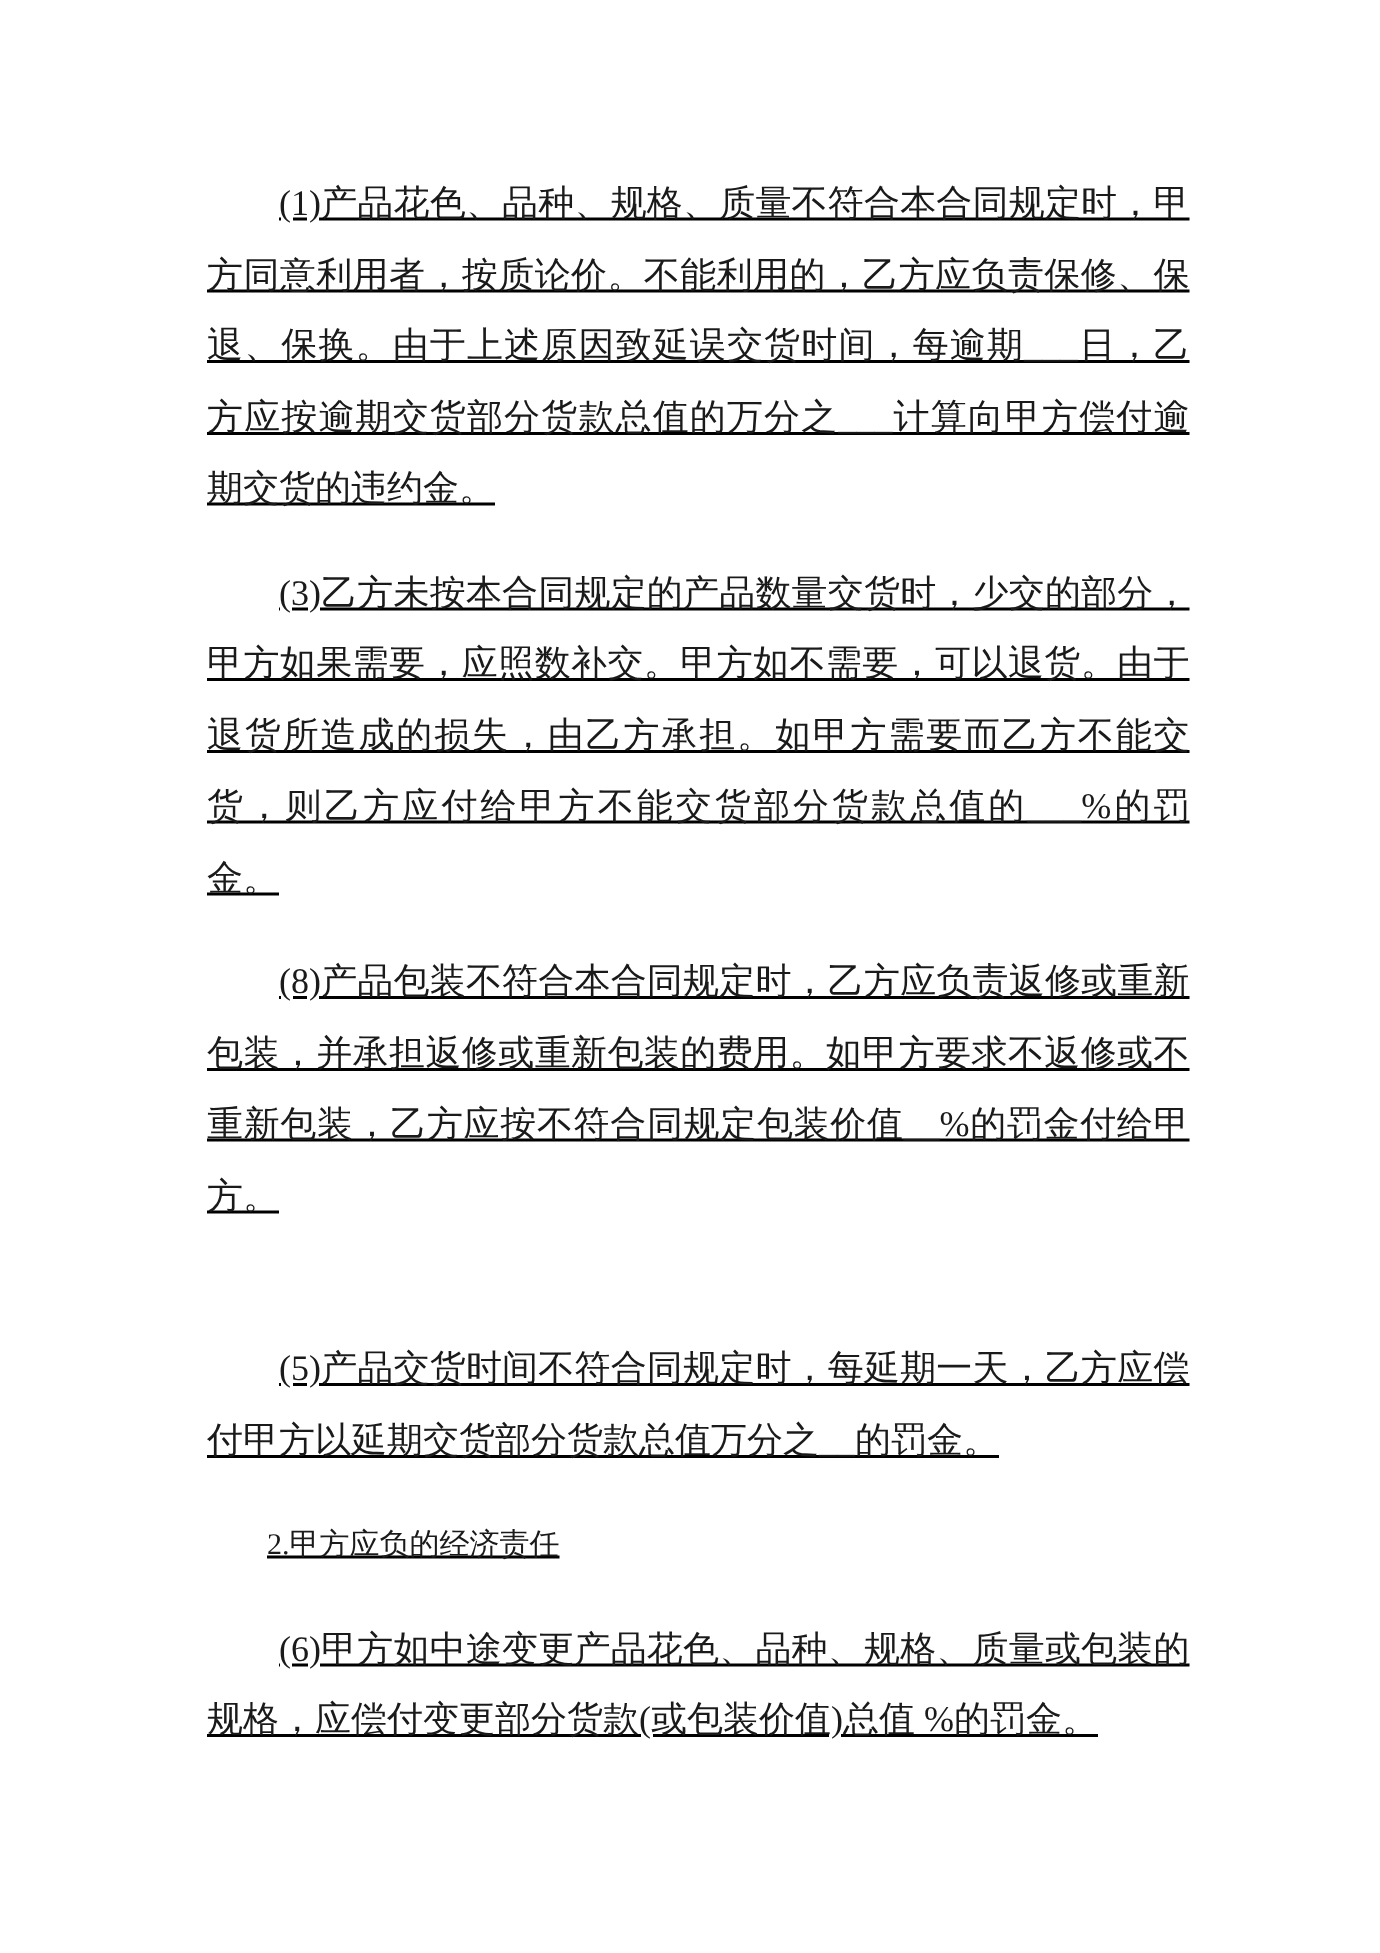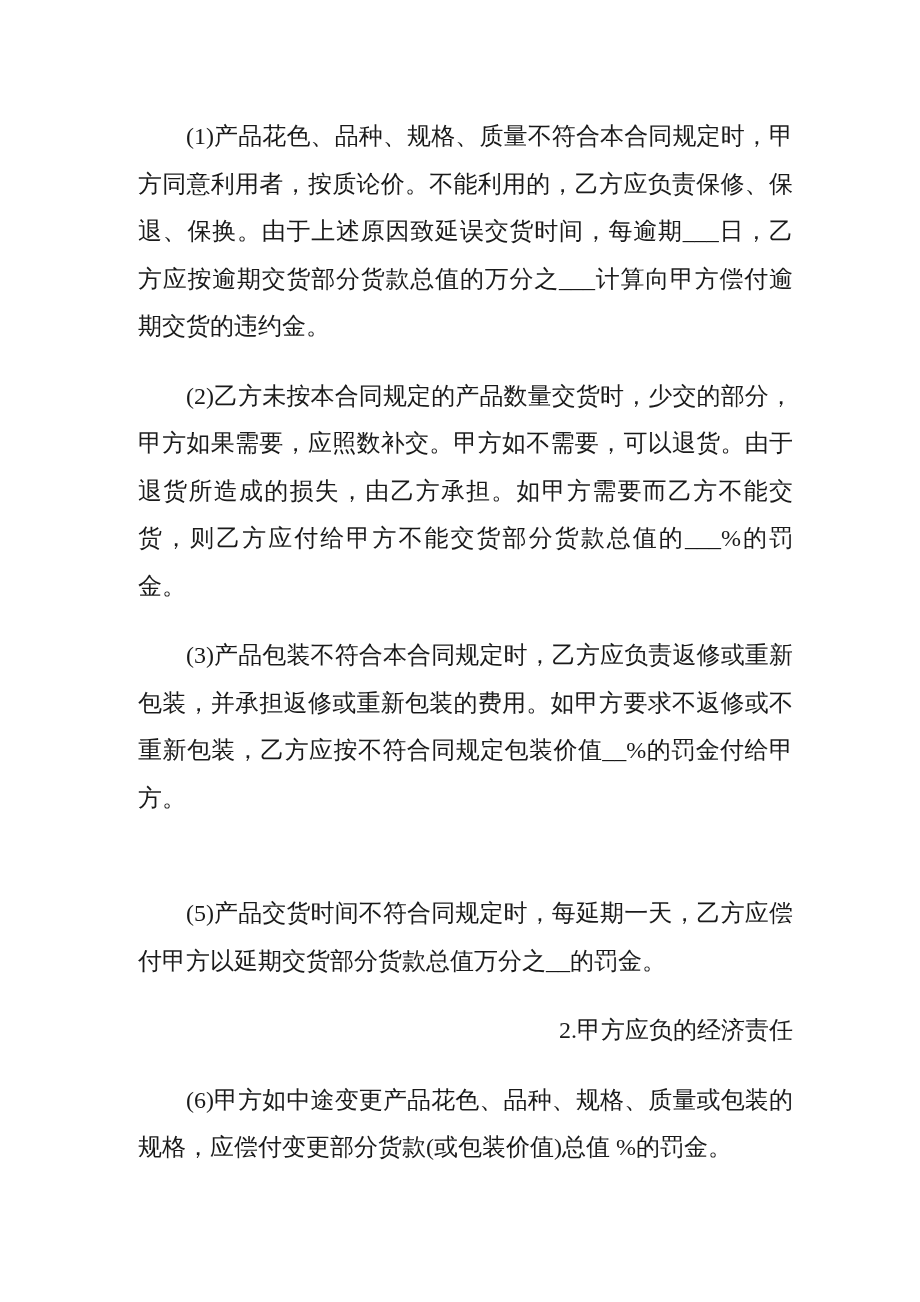--- a/index.html
+++ b/index.html
@@ -12,57 +12,58 @@
     height: 1302px;
     overflow: hidden;
     font-family: "Liberation Serif", "DejaVu Serif", serif;
   }
   .page {
     box-sizing: border-box;
     width: 920px;
     height: 1302px;
     background: #ffffff;
     padding: 113px 127px 0 138px;
+    text-decoration: underline;
   }
   .doc-body {
     width: 655px;
     color: #1a1a1a;
     font-size: 24px;
     line-height: 47.5px;
   }
   .para {
     margin: 0 0 22px 0;
     text-indent: 2em;
     text-align: justify;
     word-break: break-all;
     white-space: pre-wrap;
   }
   .heading {
     margin: 0 0 22px 0;
     text-indent: 2em;
-    text-align: right;
+    text-align: left;
     font-weight: normal;
-    font-size: 24px;
+    font-size: 20px;
     line-height: 47.5px;
   }
   .blank-line-spacer {
     height: 46px;
   }
 </style>
 </head>
 <body>
 
 <div class="page">
   <div class="doc-body">
 
     <p class="para">(1)产品花色、品种、规格、质量不符合本合同规定时，甲方同意利用者，按质论价。不能利用的，乙方应负责保修、保退、保换。由于上述原因致延误交货时间，每逾期___日，乙方应按逾期交货部分货款总值的万分之___计算向甲方偿付逾期交货的违约金。</p>
 
-    <p class="para">(2)乙方未按本合同规定的产品数量交货时，少交的部分，甲方如果需要，应照数补交。甲方如不需要，可以退货。由于退货所造成的损失，由乙方承担。如甲方需要而乙方不能交货，则乙方应付给甲方不能交货部分货款总值的___%的罚金。</p>
+    <p class="para">(3)乙方未按本合同规定的产品数量交货时，少交的部分，甲方如果需要，应照数补交。甲方如不需要，可以退货。由于退货所造成的损失，由乙方承担。如甲方需要而乙方不能交货，则乙方应付给甲方不能交货部分货款总值的___%的罚金。</p>
 
-    <p class="para">(3)产品包装不符合本合同规定时，乙方应负责返修或重新包装，并承担返修或重新包装的费用。如甲方要求不返修或不重新包装，乙方应按不符合同规定包装价值__%的罚金付给甲方。</p>
+    <p class="para">(8)产品包装不符合本合同规定时，乙方应负责返修或重新包装，并承担返修或重新包装的费用。如甲方要求不返修或不重新包装，乙方应按不符合同规定包装价值__%的罚金付给甲方。</p>
 
     <div class="blank-line-spacer"></div>
 
     <p class="para">(5)产品交货时间不符合同规定时，每延期一天，乙方应偿付甲方以延期交货部分货款总值万分之__的罚金。</p>
 
     <h2 class="heading">2.甲方应负的经济责任</h2>
 
     <p class="para">(6)甲方如中途变更产品花色、品种、规格、质量或包装的规格，应偿付变更部分货款(或包装价值)总值 %的罚金。</p>
 
   </div>

